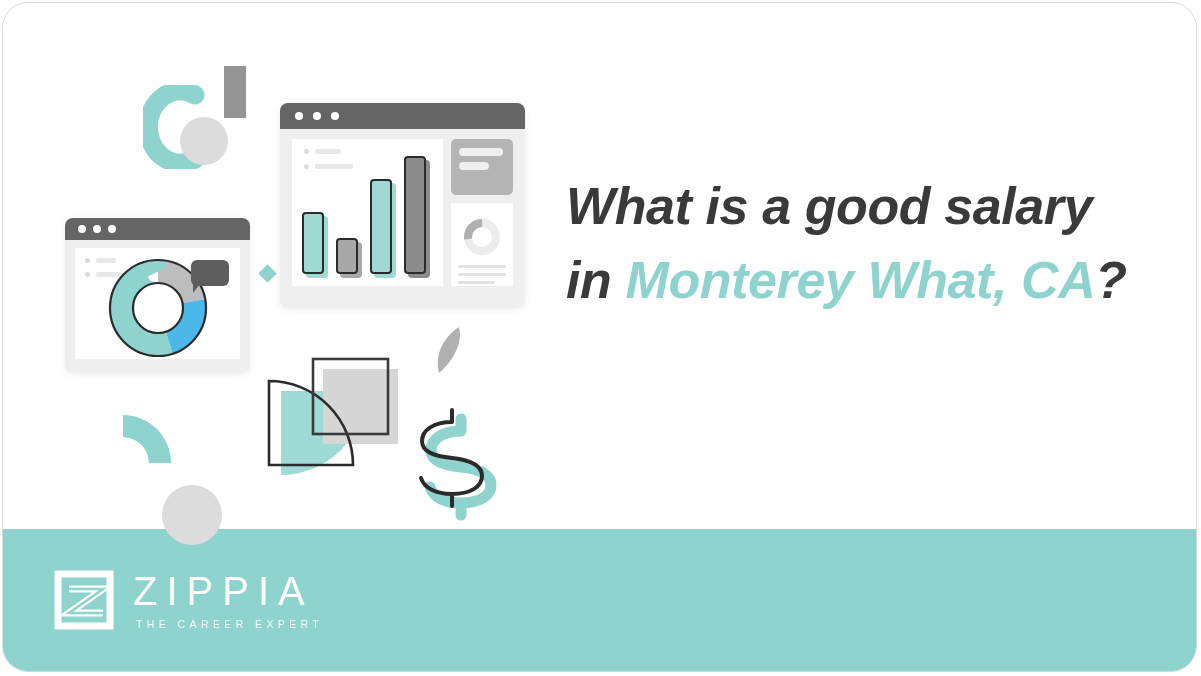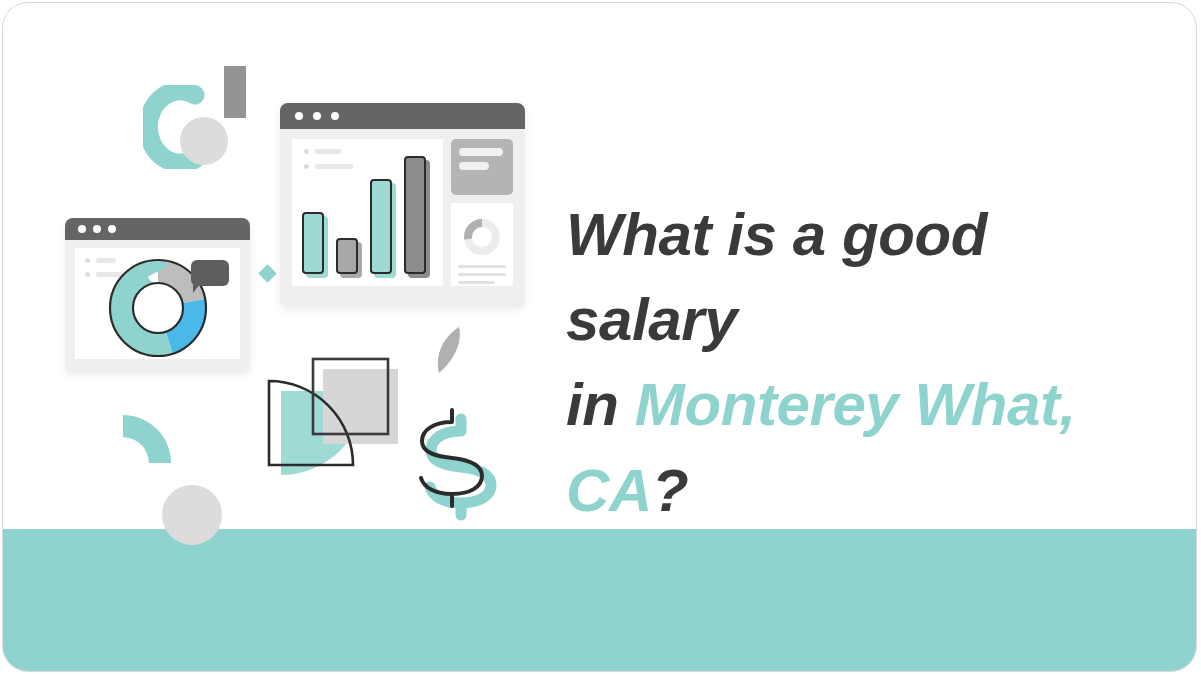--- a/index.html
+++ b/index.html
@@ -64,23 +64,23 @@
     margin-top: 7px;
     margin-left: 3px;
     opacity: .92;
     font-family: "Liberation Sans", sans-serif;
   }
 
   
   #headline {
     position: absolute;
     left: 563px;
-    top: 189px;
+    top: 167px;
     width: 600px;
-    font-size: 60px;
+    font-size: 52px;
     font-weight: bold;
     font-style: italic;
     line-height: 1.42;
     color: #3a3a3c;
     letter-spacing: -0.4px;
     font-family: "Liberation Sans", sans-serif;
   }
   .hl-accent { color: #8ed3cd; }
 
   
@@ -329,14 +329,25 @@
       </div>
 
     </div>
   </div>
 
   <div id="headline">
     <span>What is a good salary</span><br>
     <span>in </span><span class="hl-accent">Monterey What, CA</span><span>?</span>
   </div>
 
+  <div id="logo">
+    <svg id="logo-mark" viewBox="0 0 62 62">
+      <path d="M5 5 L57 5 L57 57 L5 57 Z" fill="none" stroke="#ffffff" stroke-width="7"></path>
+      <path d="M16 20 L50 20 L16 44 L50 44" fill="none" stroke="#ffffff" stroke-width="7" stroke-linejoin="miter"></path>
+      <path d="M16 20 L50 20 L16 44 L50 44" fill="none" stroke="#8ed3cd" stroke-width="2.6"></path>
+    </svg>
+    <div id="logo-words">
+      <span id="logo-name">ZIPPIA</span>
+      <span id="logo-tagline">THE CAREER EXPERT</span>
+    </div>
+  </div>
 
 </div>
 
 </body></html>

